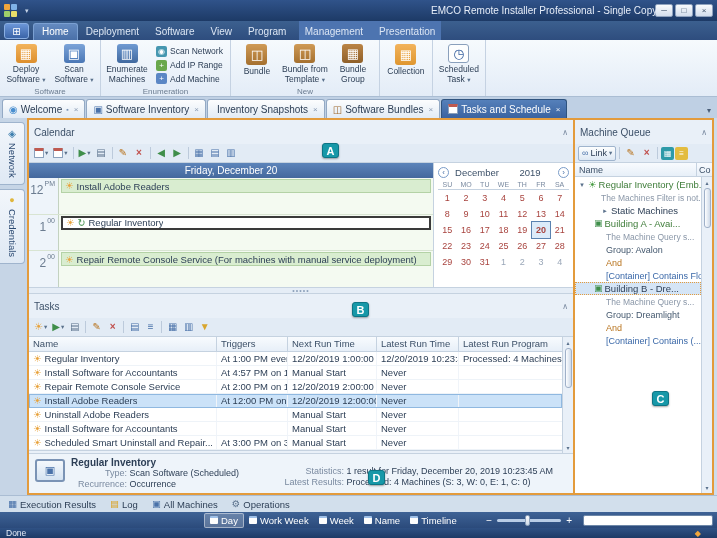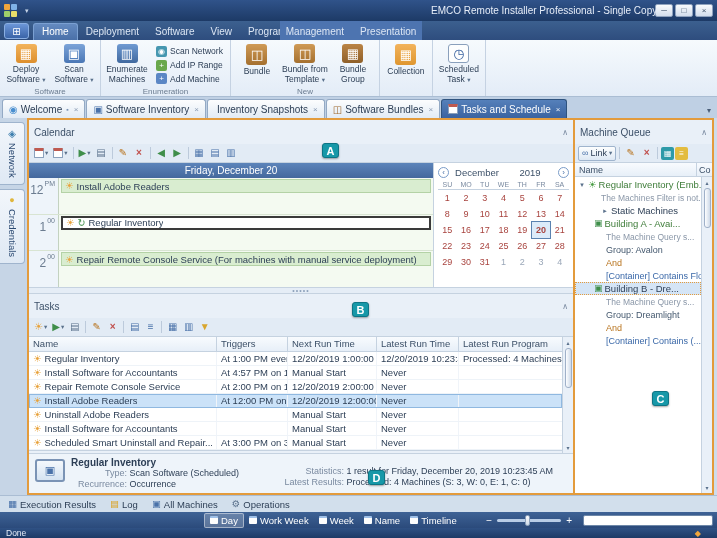--- a/index.html
+++ b/index.html
@@ -15,21 +15,21 @@
 .qat-dd{color:#c6d4e8;font-size:7px;padding:0 4px}
 .tb-ctx{position:absolute;left:283px;top:0;width:142px;height:21px;background:linear-gradient(#6e93ca,#486ca6);display:flex;align-items:center;justify-content:center;color:#eaf1fa;font-size:10px;white-space:nowrap}
 .tb-title{position:absolute;left:431px;top:0;height:21px;display:flex;align-items:center;color:#e6edf8;font-size:10px;white-space:nowrap}
 .tb-btns{margin-left:auto;display:flex;gap:2px}
 .wbtn{width:18px;height:13px;background:linear-gradient(#f8fafd,#d3deec);border:1px solid #8fa3bf;border-radius:2px;color:#3c5068;font-size:8px;display:flex;align-items:center;justify-content:center;line-height:1}
 
 .ribbon-tabs{position:absolute;left:0;top:21px;width:717px;height:19px;background:linear-gradient(#3c608f,#2e4d7e);display:flex;align-items:flex-end;padding:0 2px}
 .app-btn{width:25px;height:16px;margin:0 4px 1px 2px;background:linear-gradient(#6b96d8,#3a64a8);border:1px solid #89aee2;border-radius:3px;color:#fff;font-size:10px;display:flex;align-items:center;justify-content:center}
 .rtab{color:#dce6f4;font-size:10px;padding:2px 8px 3px;white-space:nowrap}
 .rtab.active{background:linear-gradient(#648ac0,#4a70a8);border:1px solid #7ba0d2;border-bottom:none;border-radius:3px 3px 0 0;color:#fff}
-.ctx-zone{position:absolute;left:280px;top:0;width:142px;height:19px;background:#4d74b0;display:flex;align-items:flex-end;justify-content:center}
+.ctx-zone{position:absolute;left:299px;top:0;width:142px;height:19px;background:#4d74b0;display:flex;align-items:flex-end;justify-content:center}
 
 .ribbon-body{position:absolute;left:0;top:40px;width:717px;height:57px;background:linear-gradient(#f6fafd,#e3ecf7);border-bottom:1px solid #aabdd3;display:flex}
 .rgroup{position:relative;height:100%;border-right:1px solid #c5d2e2;padding:2px 2px 11px;display:flex}
 .rg-label{position:absolute;bottom:0;left:0;right:0;text-align:center;font-size:8px;color:#6b7c90}
 .bigbtn{width:48px;display:flex;flex-direction:column;align-items:center;padding-top:2px;gap:2px;border-radius:3px}
 .bb-label{font-size:8.5px;line-height:1.15;text-align:center;color:#2c3e55}
 .bicon{width:21px;height:21px;border-radius:3px;color:#fff;font-size:13px;display:flex;align-items:center;justify-content:center}
 .ic-deploy{background:linear-gradient(#f2b35c,#dd8f2d)}
 .ic-scan{background:linear-gradient(#7ba3d8,#4a77b5)}
 .ic-enum{background:linear-gradient(#6f9ad2,#40699f)}

